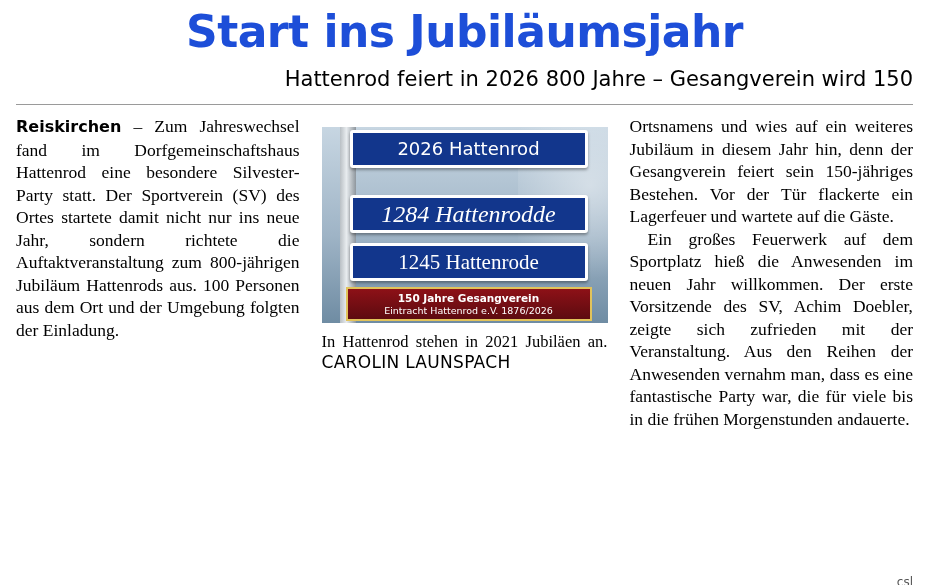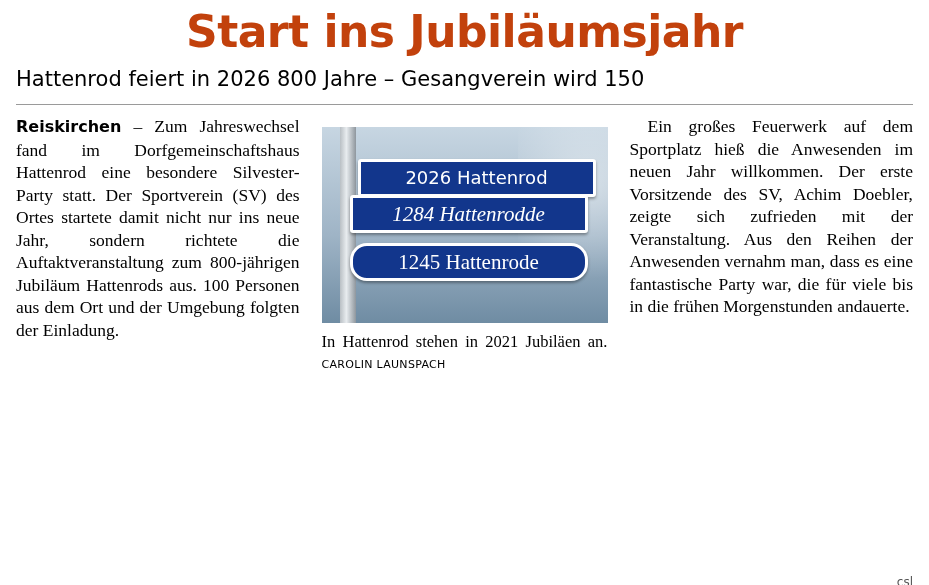--- a/index.html
+++ b/index.html
@@ -22,28 +22,28 @@
     padding: 0 16px;
   }
   .headline {
     font-family: "DejaVu Sans", sans-serif;
     font-weight: bold;
     font-size: 44px;
     line-height: 52px;
     text-align: center;
     letter-spacing: -0.5px;
     margin: 6px 0 0 0;
-    color: #c2410c;
+    color: #1d4ed8;
   }
   .subhead {
     font-family: "DejaVu Sans", sans-serif;
     font-weight: normal;
     font-size: 21px;
     line-height: 26px;
-    text-align: left;
+    text-align: right;
     margin: 8px 0 0 0;
     color: #000;
   }
   .rule {
     border: none;
     border-top: 1px solid #9a9a9a;
     margin: 12px 0 0 0;
   }
   .columns {
     display: flex;
@@ -94,31 +94,31 @@
     left: 28px;
     width: 238px;
     border-radius: 3px;
     background: #12368c;
     border: 3px solid #ffffff;
     box-sizing: border-box;
     color: #ffffff;
     text-align: center;
     box-shadow: 0 2px 3px rgba(0,0,0,.35);
   }
-  .sign.s1 { top: 32px;  height: 38px; margin-left: 8px; }
+  .sign.s1 { top: 3px;  height: 38px; }
   .sign.s2 { top: 68px;  height: 38px; }
-  .sign.s3 { top: 116px; height: 38px; border-radius: 17px; }
+  .sign.s3 { top: 116px; height: 38px; }
   .sign .txt {
     display: block;
     line-height: 32px;
     font-size: 20px;
     white-space: nowrap;
   }
   .sign.s1 .txt { font-family: "DejaVu Sans", sans-serif; font-size: 18px; }
-  .sign.s2 .txt { font-family: "Liberation Serif", serif; font-style: italic; font-size: 21px; }
+  .sign.s2 .txt { font-family: "Liberation Serif", serif; font-style: italic; font-size: 24px; }
   .sign.s3 .txt { font-family: "Liberation Serif", serif; font-size: 21px; }
   .banner {
     position: absolute;
     left: 24px;
     top: 160px;
     width: 246px;
     height: 34px;
     background: linear-gradient(#8d1117,#5d0b10);
     border: 2px solid #e2c35a;
     box-sizing: border-box;
@@ -135,21 +135,21 @@
     background: radial-gradient(circle at 80% 30%, rgba(255,255,255,.45), rgba(255,255,255,0) 60%);
   }
   .caption {
     margin-top: 8px;
     font-size: 16.5px;
     line-height: 21px;
     text-align: justify;
   }
   .credit {
     font-family: "DejaVu Sans", sans-serif;
-    font-size: 11px;
+    font-size: 17px;
     letter-spacing: .3px;
   }
   .byline {
     position: absolute;
     right: 16px;
     bottom: 2px;
     font-family: "DejaVu Sans", sans-serif;
     font-size: 12px;
     color: #555;
   }
@@ -177,28 +177,33 @@
           <div class="sky-glow"></div>
           <div class="sign s1">
               <span class="txt">2026  Hattenrod</span>
             </div>
           <div class="sign s2">
               <span class="txt">1284  Hattenrodde</span>
             </div>
           <div class="sign s3">
               <span class="txt">1245  Hattenrode</span>
             </div>
+          <div class="banner">
+            <span class="b1">150 Jahre Gesangverein</span>
+            <span class="b2">Eintracht Hattenrod e.V. 1876/2026</span>
+          </div>
         </div>
         <div class="caption">
           <span>In Hattenrod stehen in 2021 Jubiläen an.</span>
           <span class="credit">CAROLIN LAUNSPACH</span>
         </div>
       </div>
     </div>
 
     <div class="col">
+      <p>Ortsnamens und wies auf ein weiteres Jubiläum in diesem Jahr hin, denn der Gesangverein feiert sein 150-jähriges Bestehen. Vor der Tür flackerte ein Lagerfeuer und wartete auf die Gäste.</p>
       <p class="indent">Ein großes Feuerwerk auf dem Sportplatz hieß die Anwesenden im neuen Jahr willkommen. Der erste Vorsitzende des SV, Achim Doebler, zeigte sich zufrieden mit der Veranstaltung. Aus den Reihen der Anwesenden vernahm man, dass es eine fantastische Party war, die für viele bis in die frühen Morgenstunden andauerte.</p>
     </div>
 
   </div>
 
   <div class="byline">csl</div>
 </div>
 
 </body></html>

